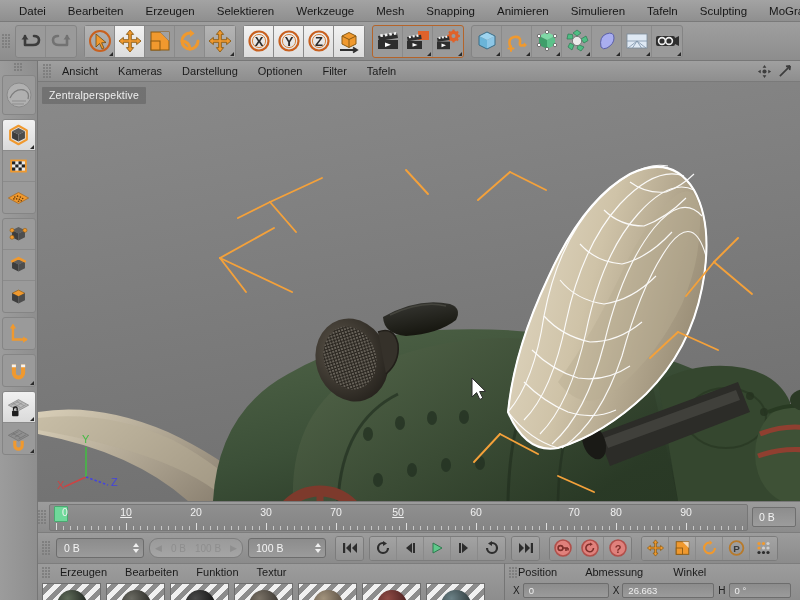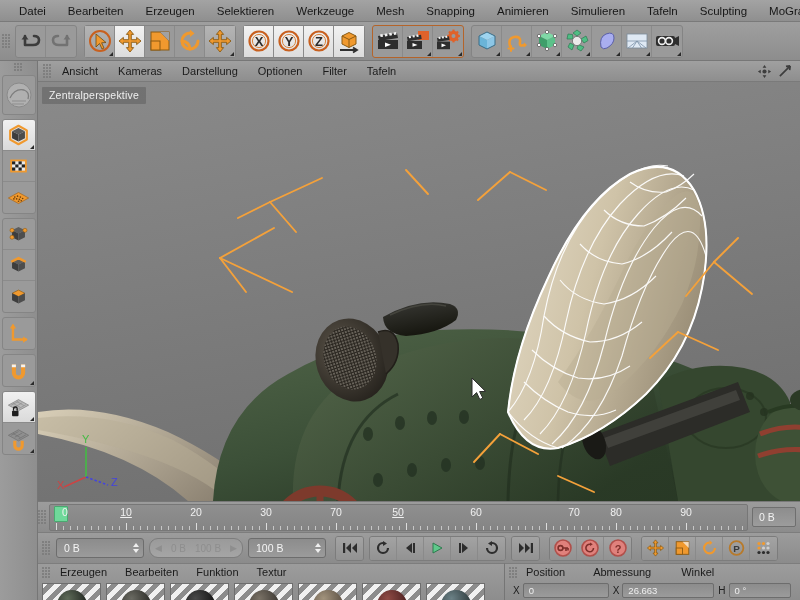--- a/index.html
+++ b/index.html
@@ -1003,21 +1003,21 @@
         </div>
       <div class="matsw">
           <div class="matball" style="background:radial-gradient(circle at 35% 28%, #6b8186, #2e3a3c 70%)"></div>
         </div>
     </div>
   </div>
 
   <div id="coordpanel">
     <div id="coordmenu">
       <span class="grip" style="height:12px"></span>
-      <span class="ch" style="margin-left:8px">Position</span>
+      <span class="ch" style="margin-left:0">Position</span>
       <span class="ch" style="margin-left:28px">Abmessung</span>
       <span class="ch" style="margin-left:30px">Winkel</span>
     </div>
     <div id="coordrow">
       <div class="cf">
         <span class="lbl">X</span>
         <span class="inp" style="width:86px">0</span>
       </div>
       <div class="cf">
         <span class="lbl">X</span>

